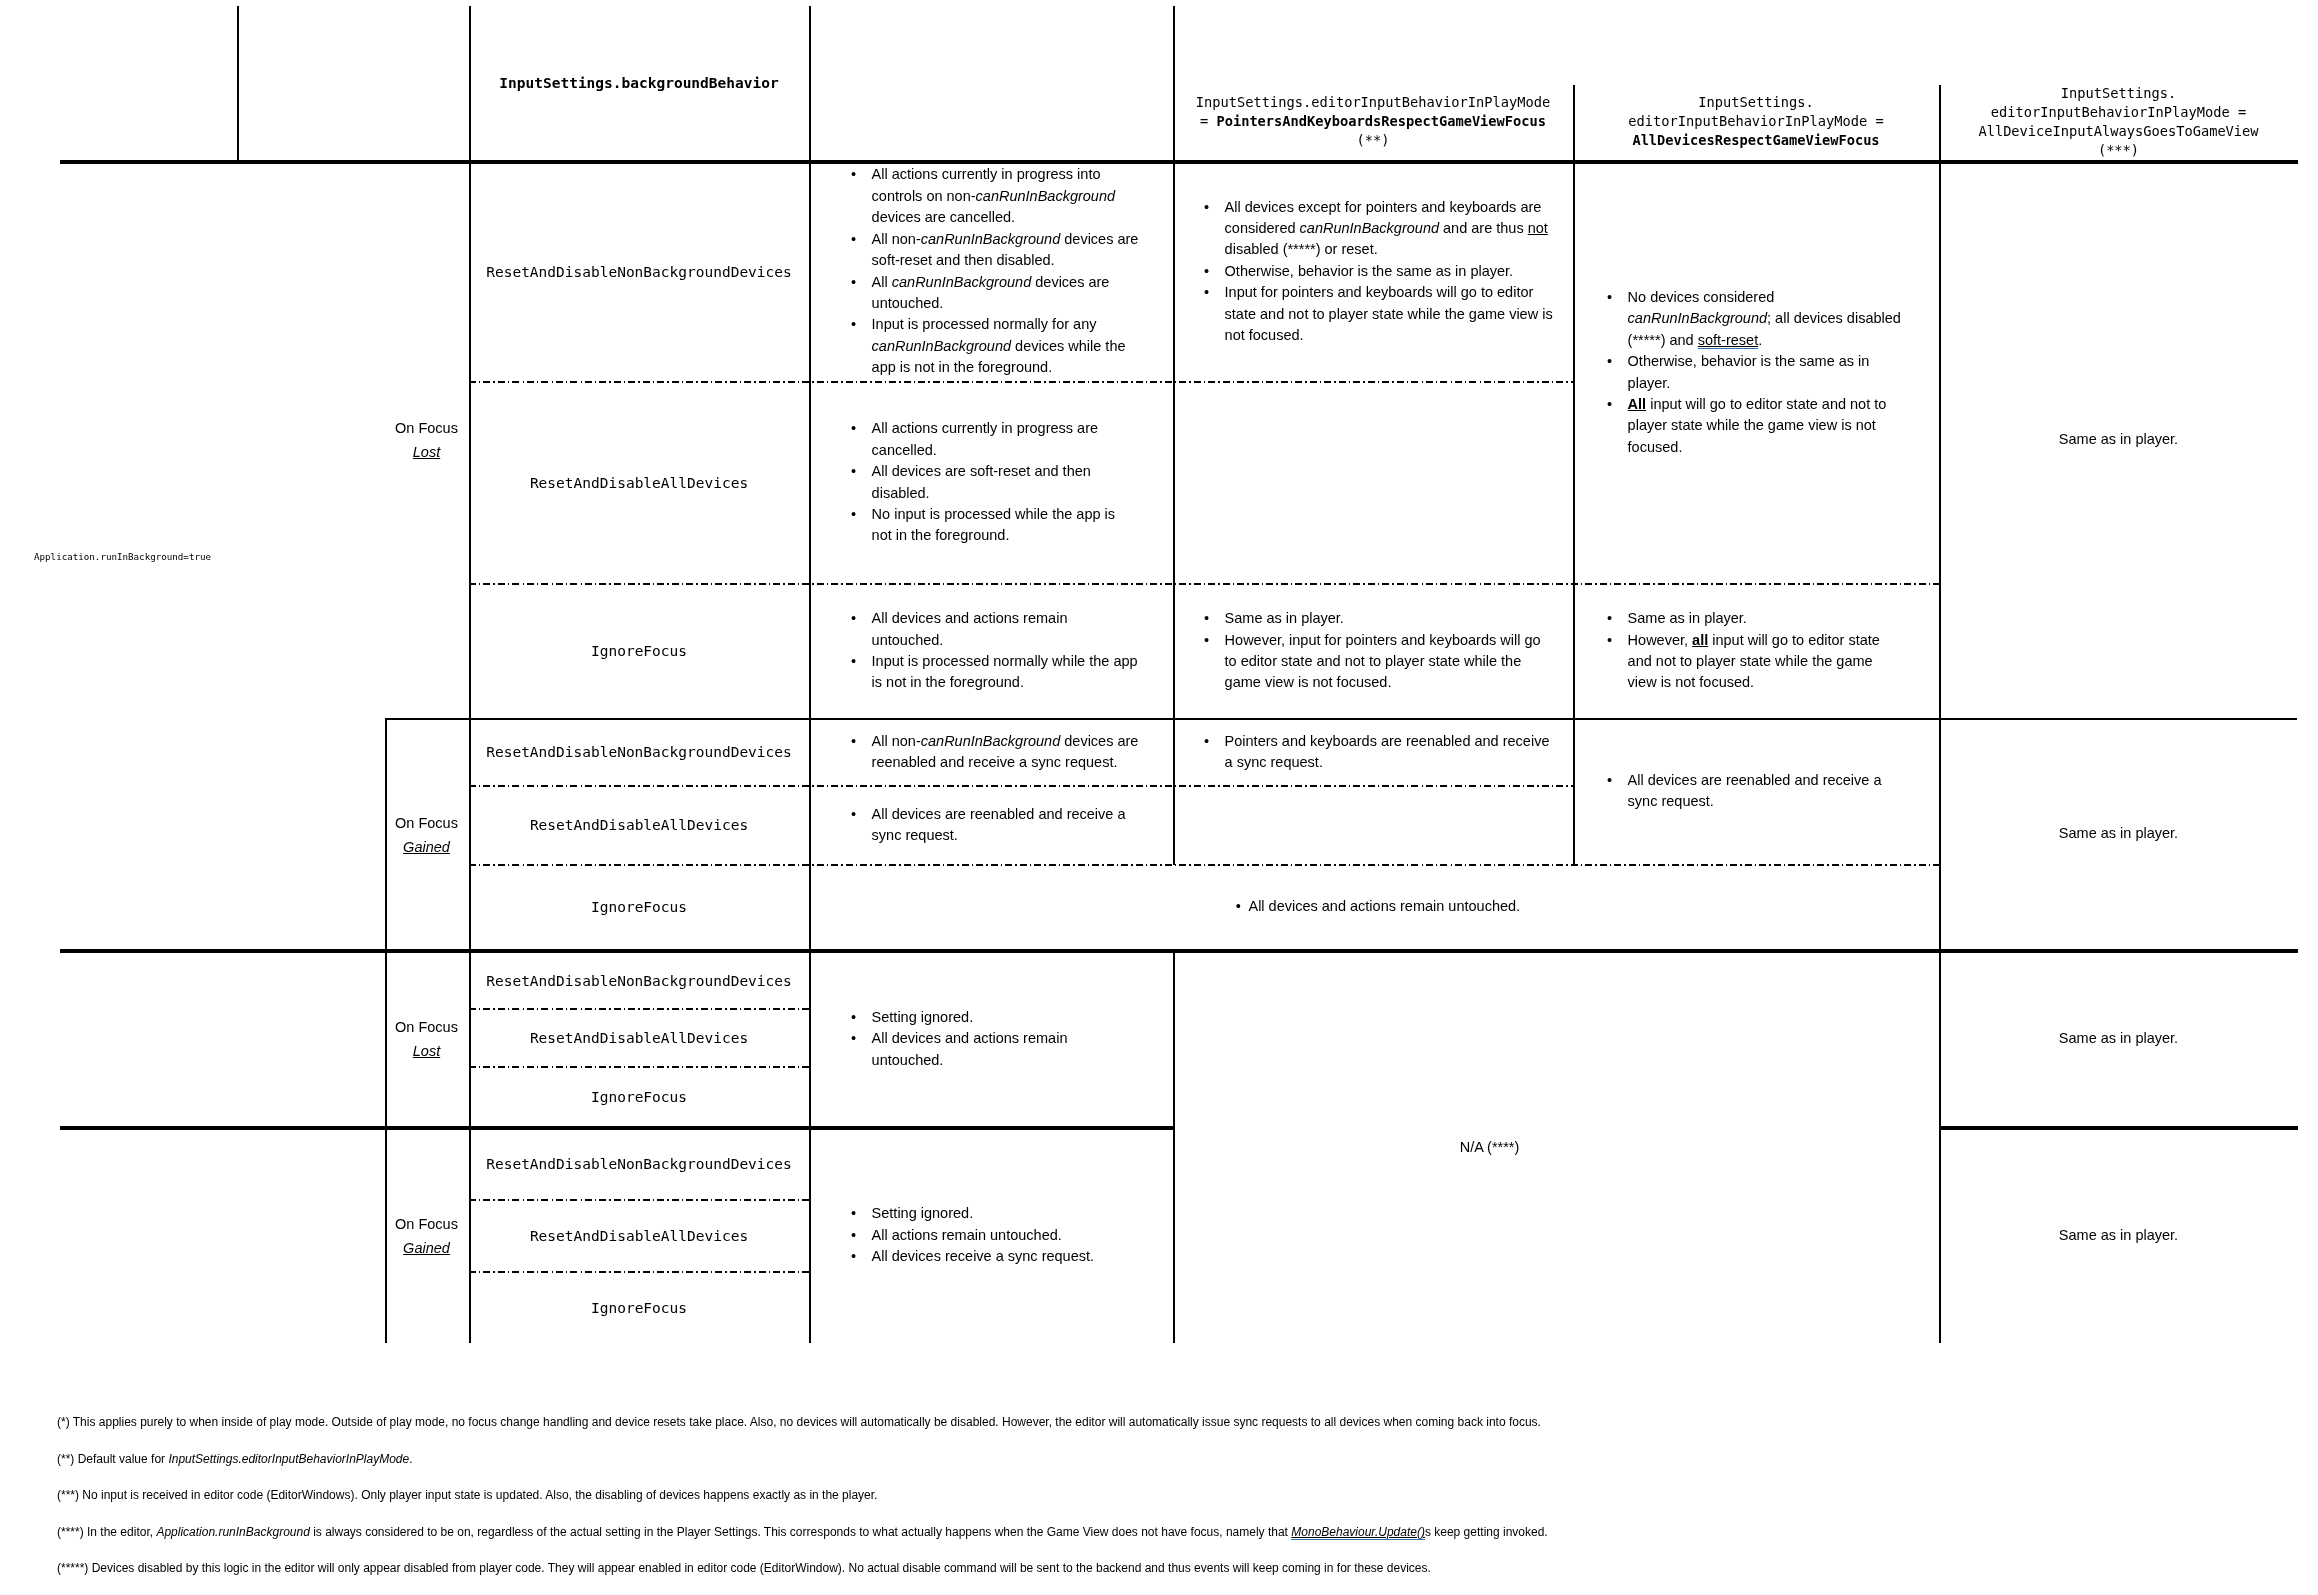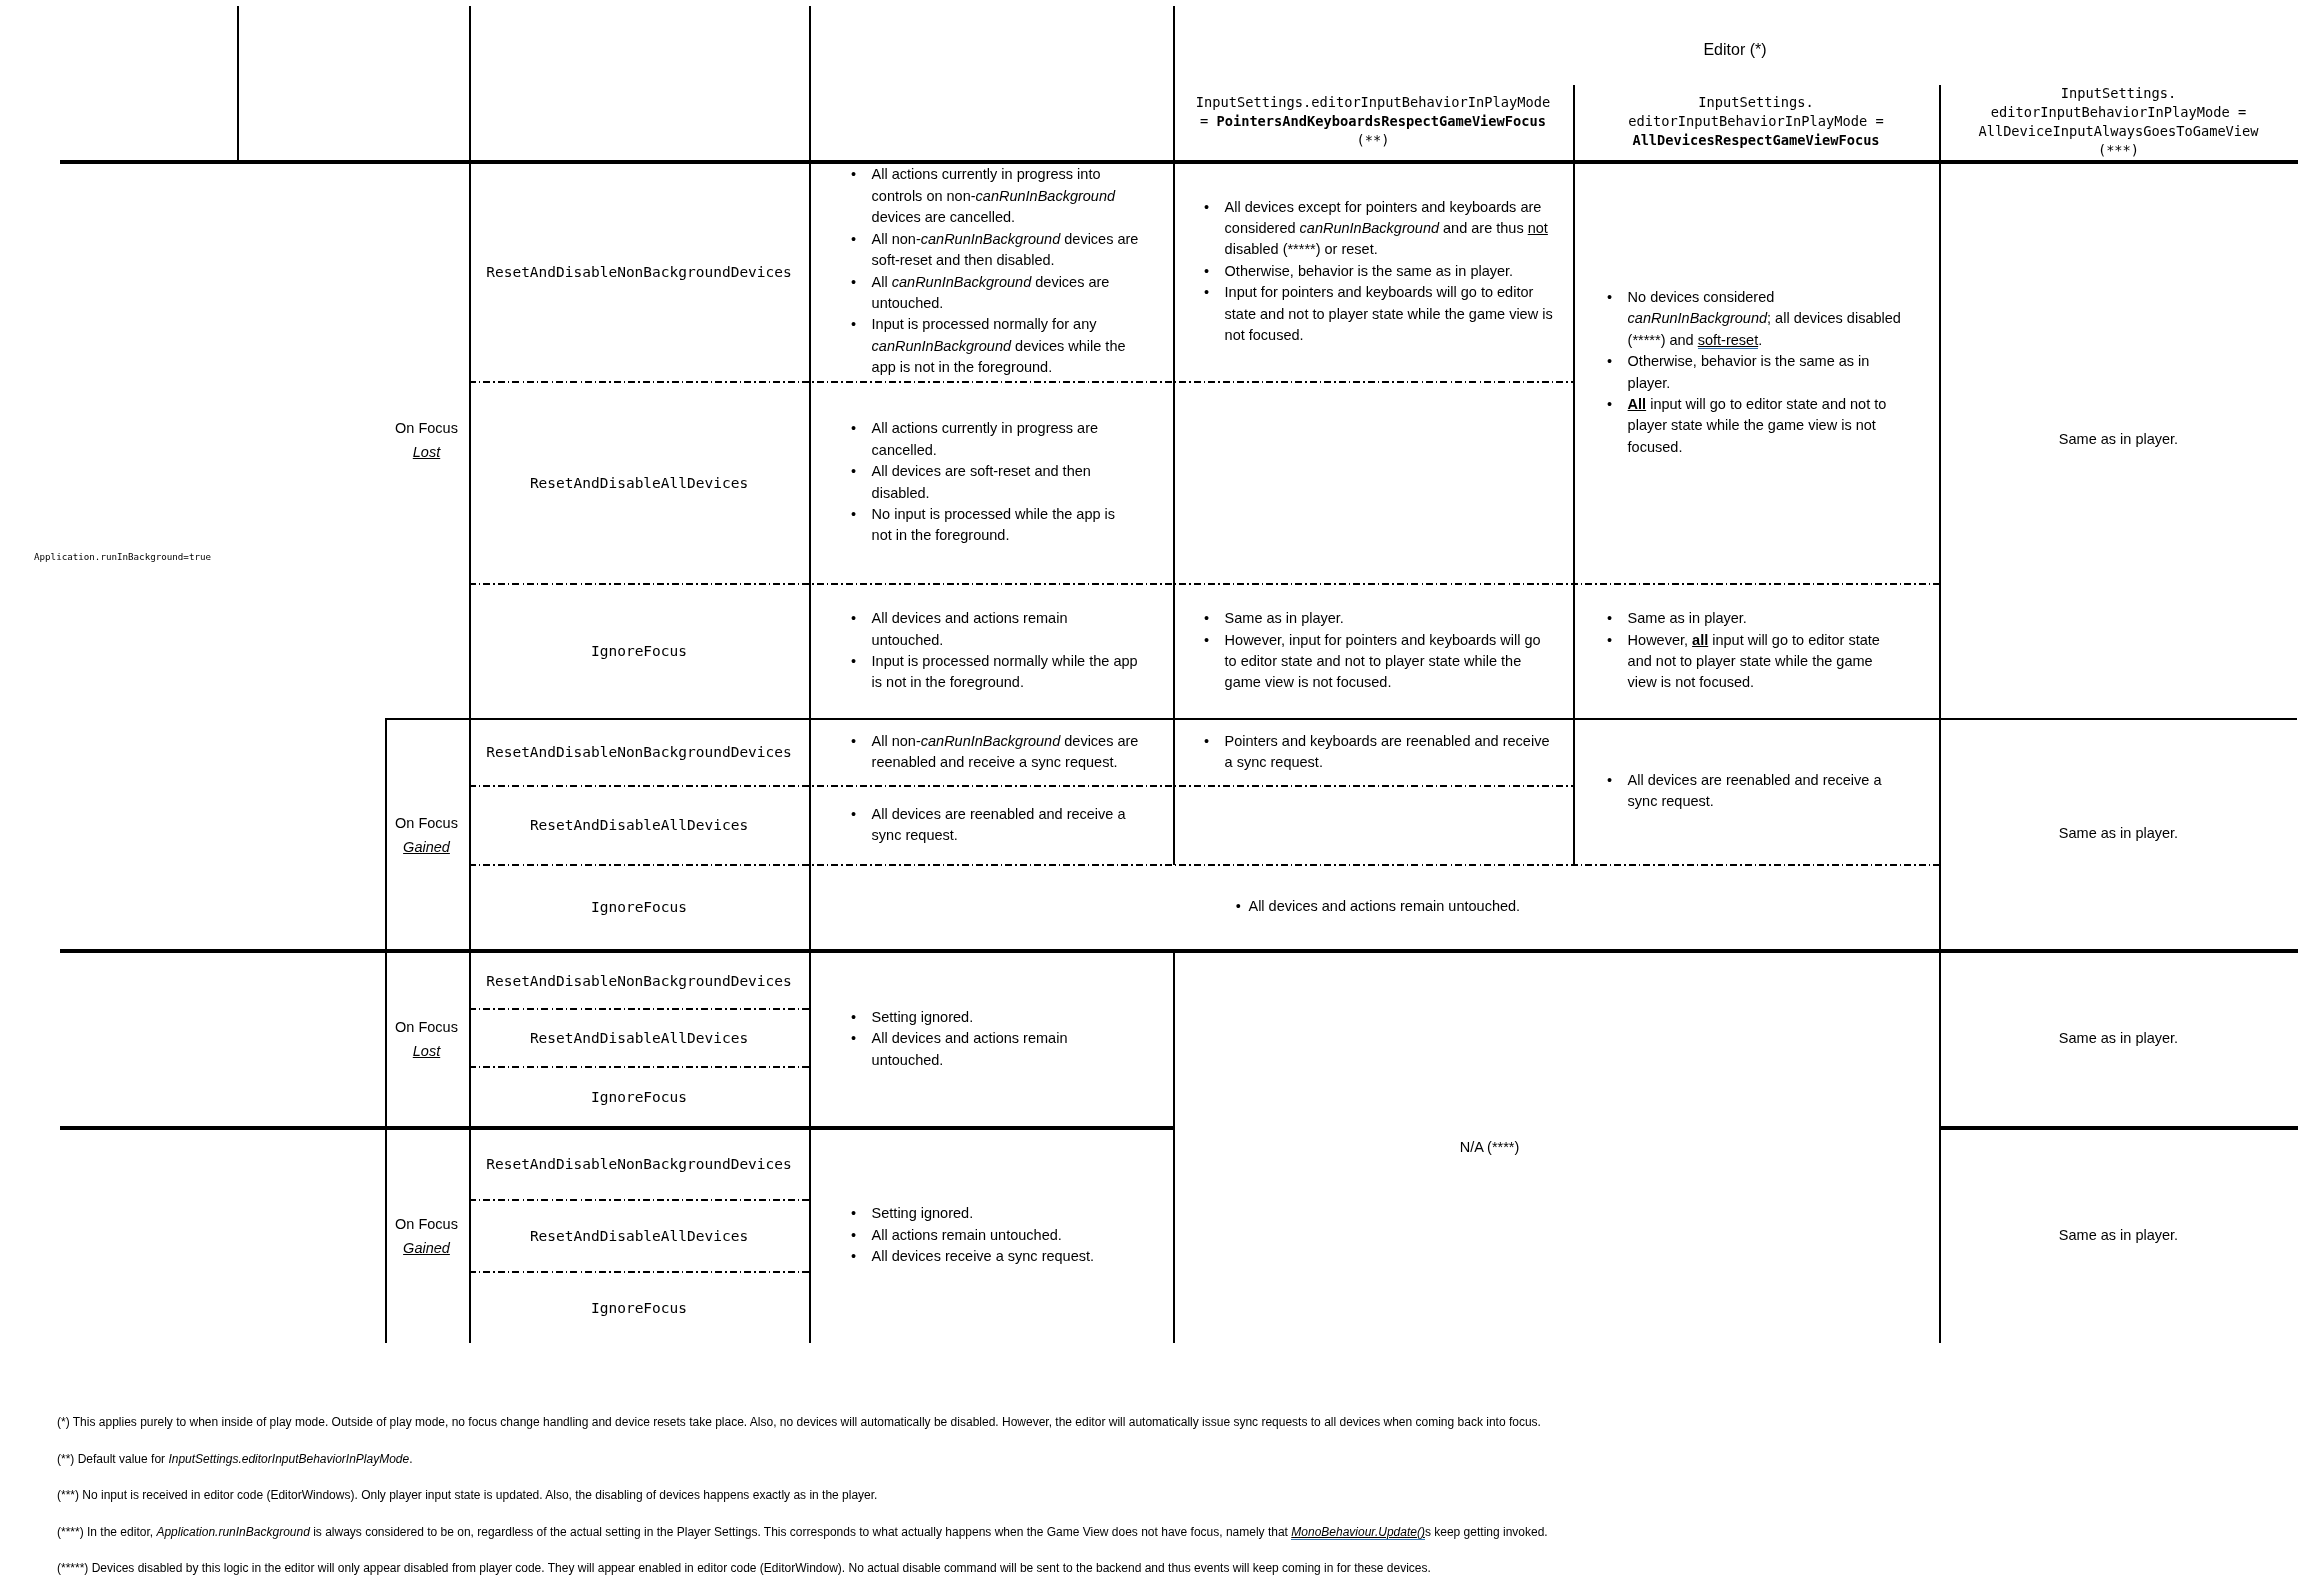--- a/index.html
+++ b/index.html
@@ -53,21 +53,21 @@
   <div class="hl dash" style="left:469px;top:1271px;width:340px"></div>
   <div class="vl" style="left:237px;top:6.1px;height:155px"></div>
   <div class="vl" style="left:385px;top:718px;height:625px"></div>
   <div class="vl" style="left:469px;top:6.1px;height:1337px"></div>
   <div class="vl" style="left:809px;top:6.1px;height:1337px"></div>
   <div class="vl" style="left:1173px;top:6.1px;height:859px"></div>
   <div class="vl" style="left:1173px;top:949px;height:394px"></div>
   <div class="vl" style="left:1573px;top:85px;height:779px"></div>
   <div class="vl" style="left:1939px;top:85px;height:1258px"></div>
 
-  <div class="cell hcenter editorhdr" style="left:1173px;top:23px;width:1124px;height:53px">Editor (*)</div>
+  <div class="cell hcenter mono b" style="left:469px;top:6.1px;width:340px;height:153px;font-size:14.5px">InputSettings.backgroundBehavior</div>
   <div class="cell hcenter mono hdrmono" style="left:1173px;top:82px;width:400px;height:79px">
       <div><span>InputSettings.editorInputBehaviorInPlayMode</span></div>
       <div><span>= </span><span style="font-weight: bold;">PointersAndKeyboardsRespectGameViewFocus</span></div>
       <div><span>(**)</span></div>
     </div>
   <div class="cell hcenter mono hdrmono" style="left:1573px;top:82px;width:366px;height:79px">
       <div><span>InputSettings.</span></div>
       <div><span>editorInputBehaviorInPlayMode =</span></div>
       <div><span style="font-weight: bold;">AllDevicesRespectGameViewFocus</span></div>
     </div>

